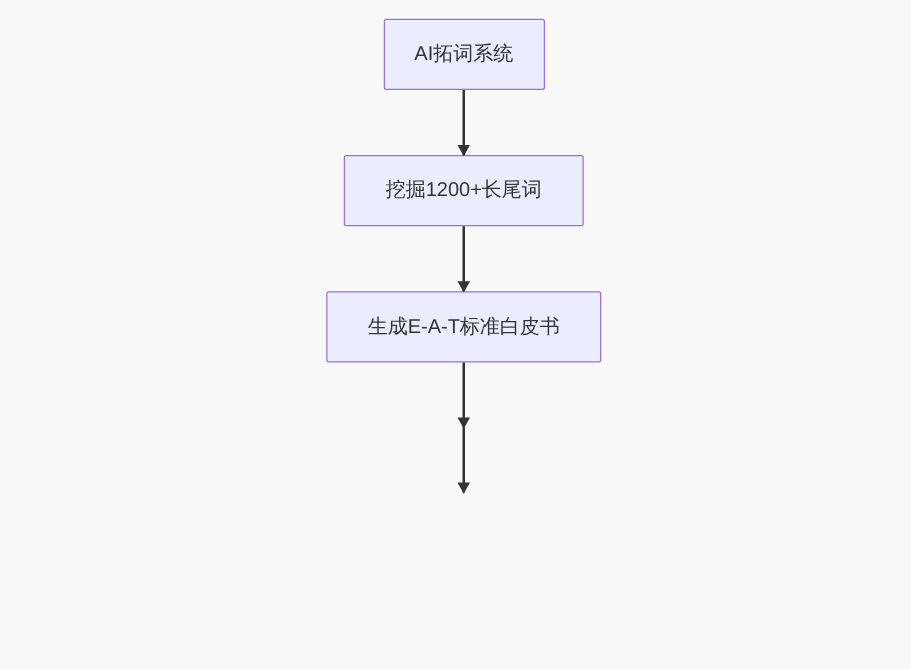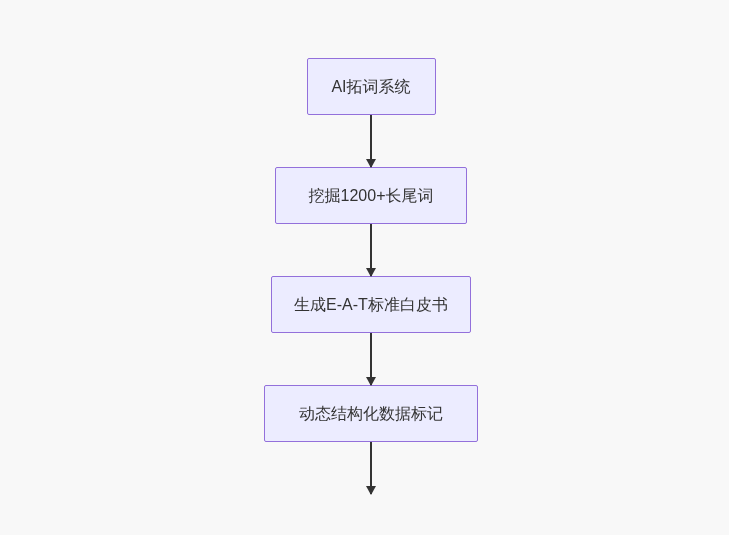--- a/index.html
+++ b/index.html
@@ -32,23 +32,23 @@
     background: #ececff;
     border: 1px solid #9370db;
     border-radius: 2px;
     color: #333333;
     font-size: 16px;
     line-height: 1;
     white-space: nowrap;
     text-align: center;
   }
   
-  .node.n0 { width: 129px; margin-top: 43px; }
+  .node.n0 { width: 129px; }
   .node.n1 { width: 192px; text-align: right; }
-  .node.n2 { width: 200px; }
+  .node.n2 { width: 220px; }
   .node.n3 { width: 214px; }
   .node.n4 { width: 237px; }
   .edge {
     position: relative;
     width: 2px;
     height: 52px;
     background: #333333;
   }
   .edge::after {
     content: "";
@@ -80,21 +80,18 @@
     </div>
 
     <div class="edge"></div>
 
     <div class="node n2">
       <span>生成E-A-T标准白皮书</span>
     </div>
 
     <div class="edge"></div>
 
-    <div class="node n3">
-      <span>动态结构化数据标记</span>
-    </div>
 
     <div class="edge"></div>
 
 
   </div>
 </div>
 
 </body></html>

